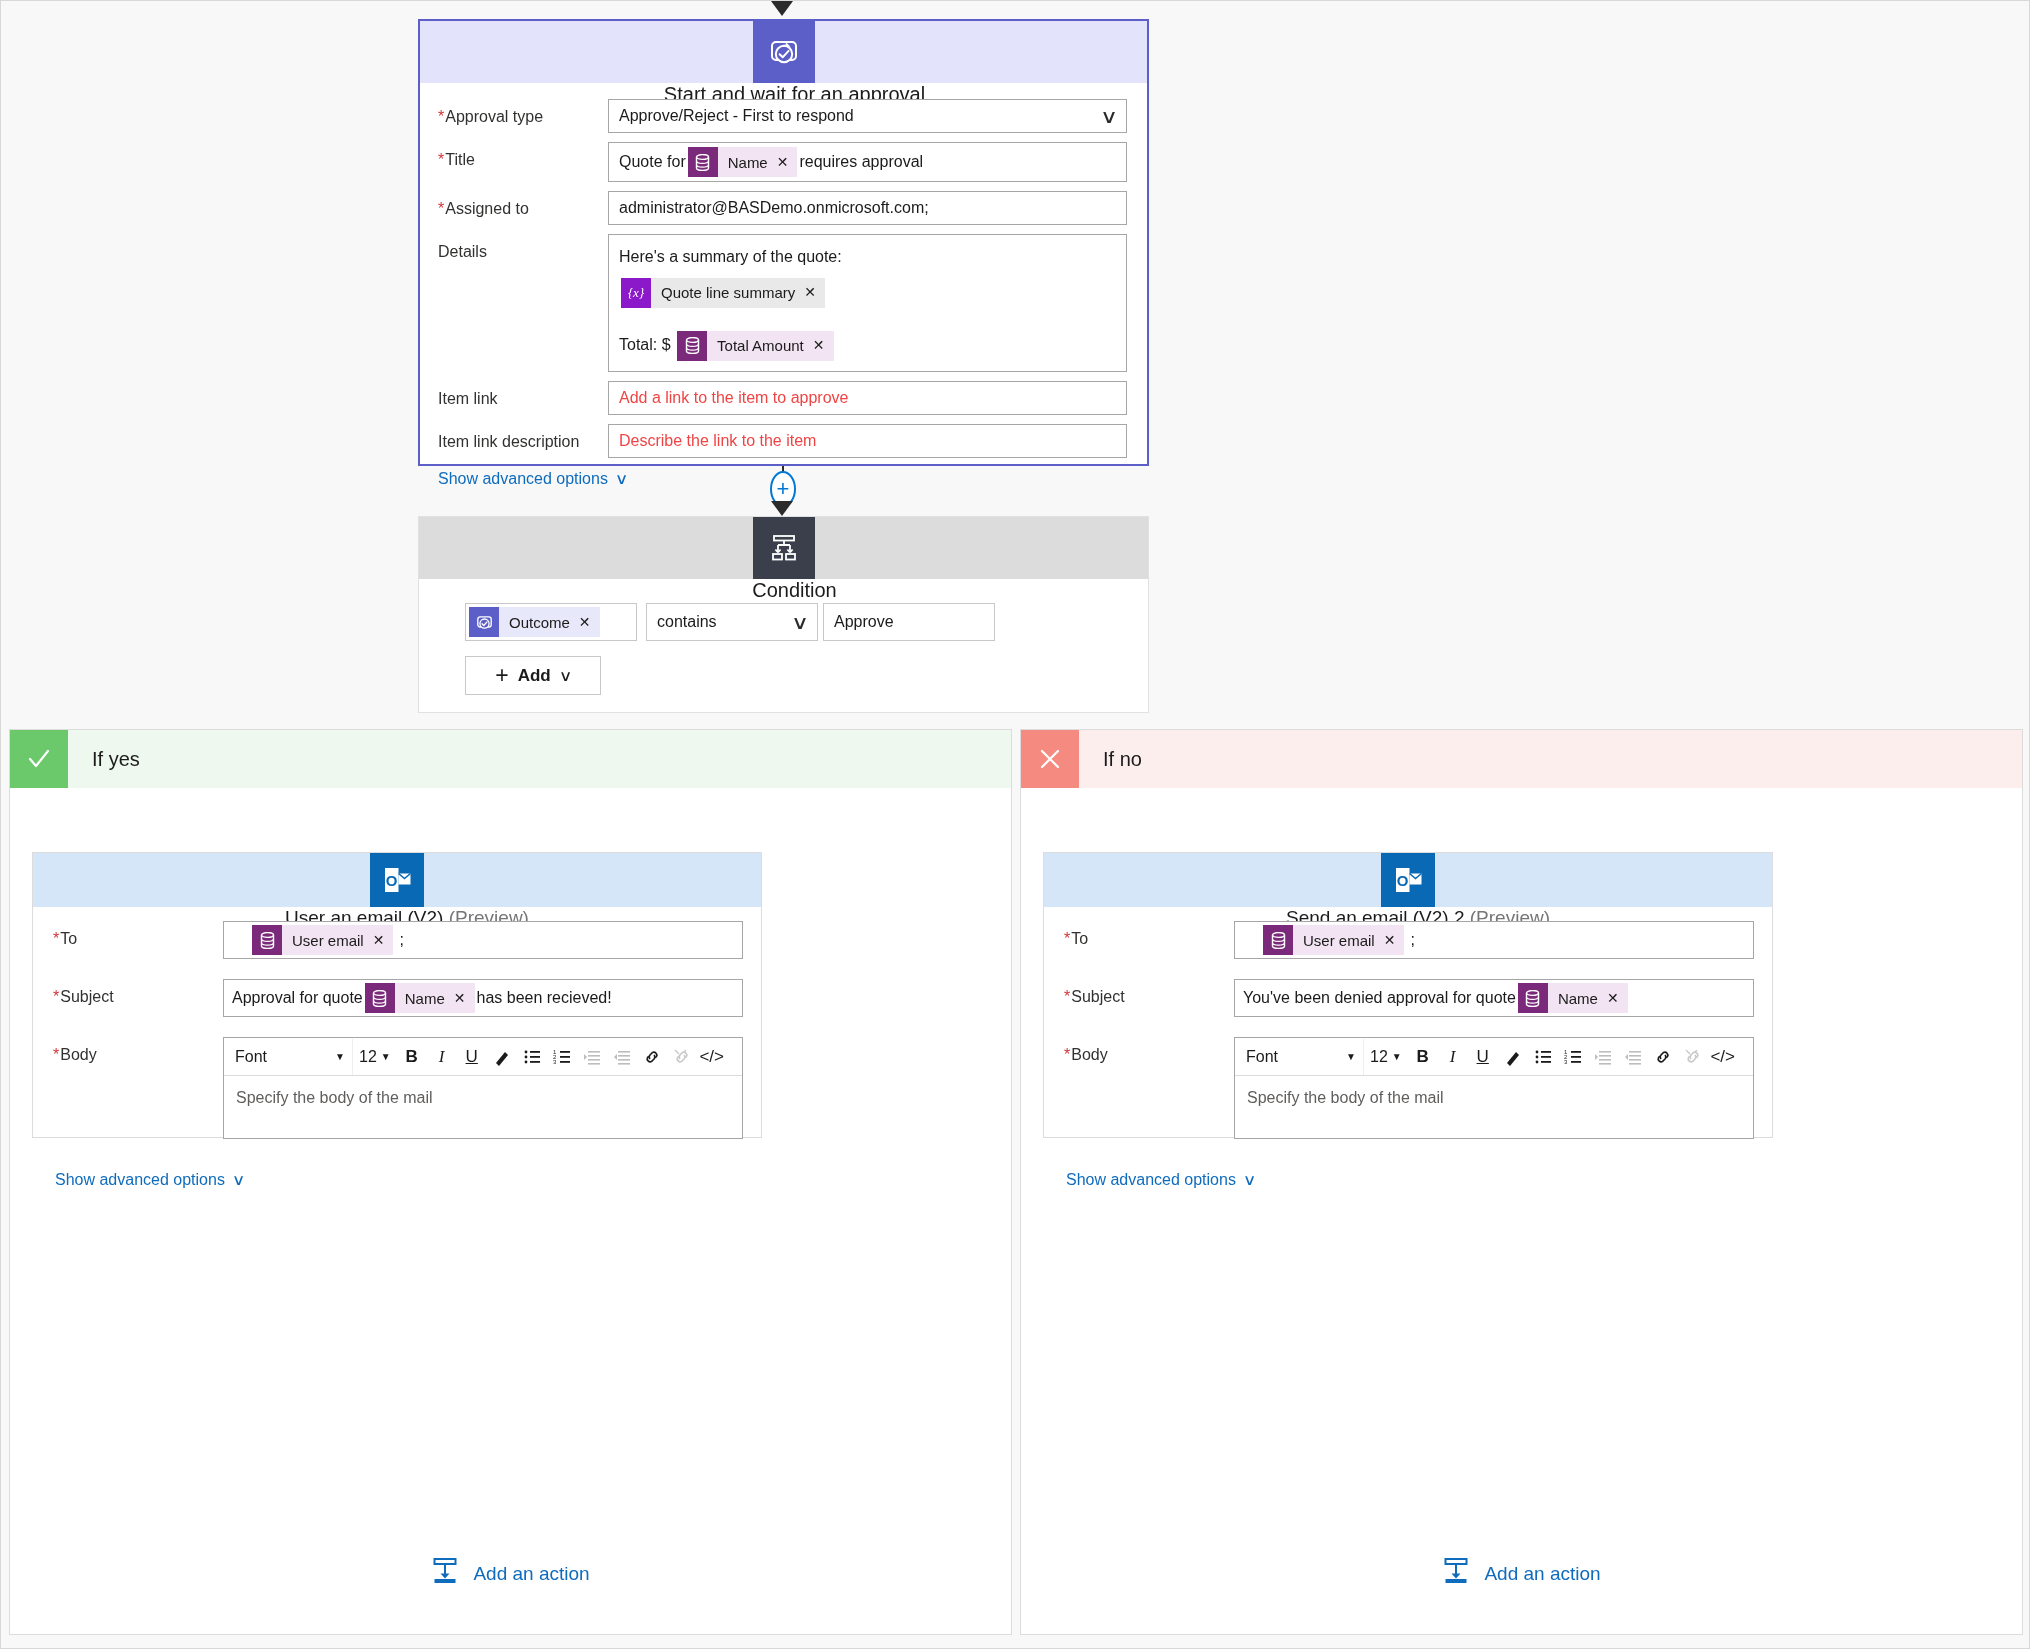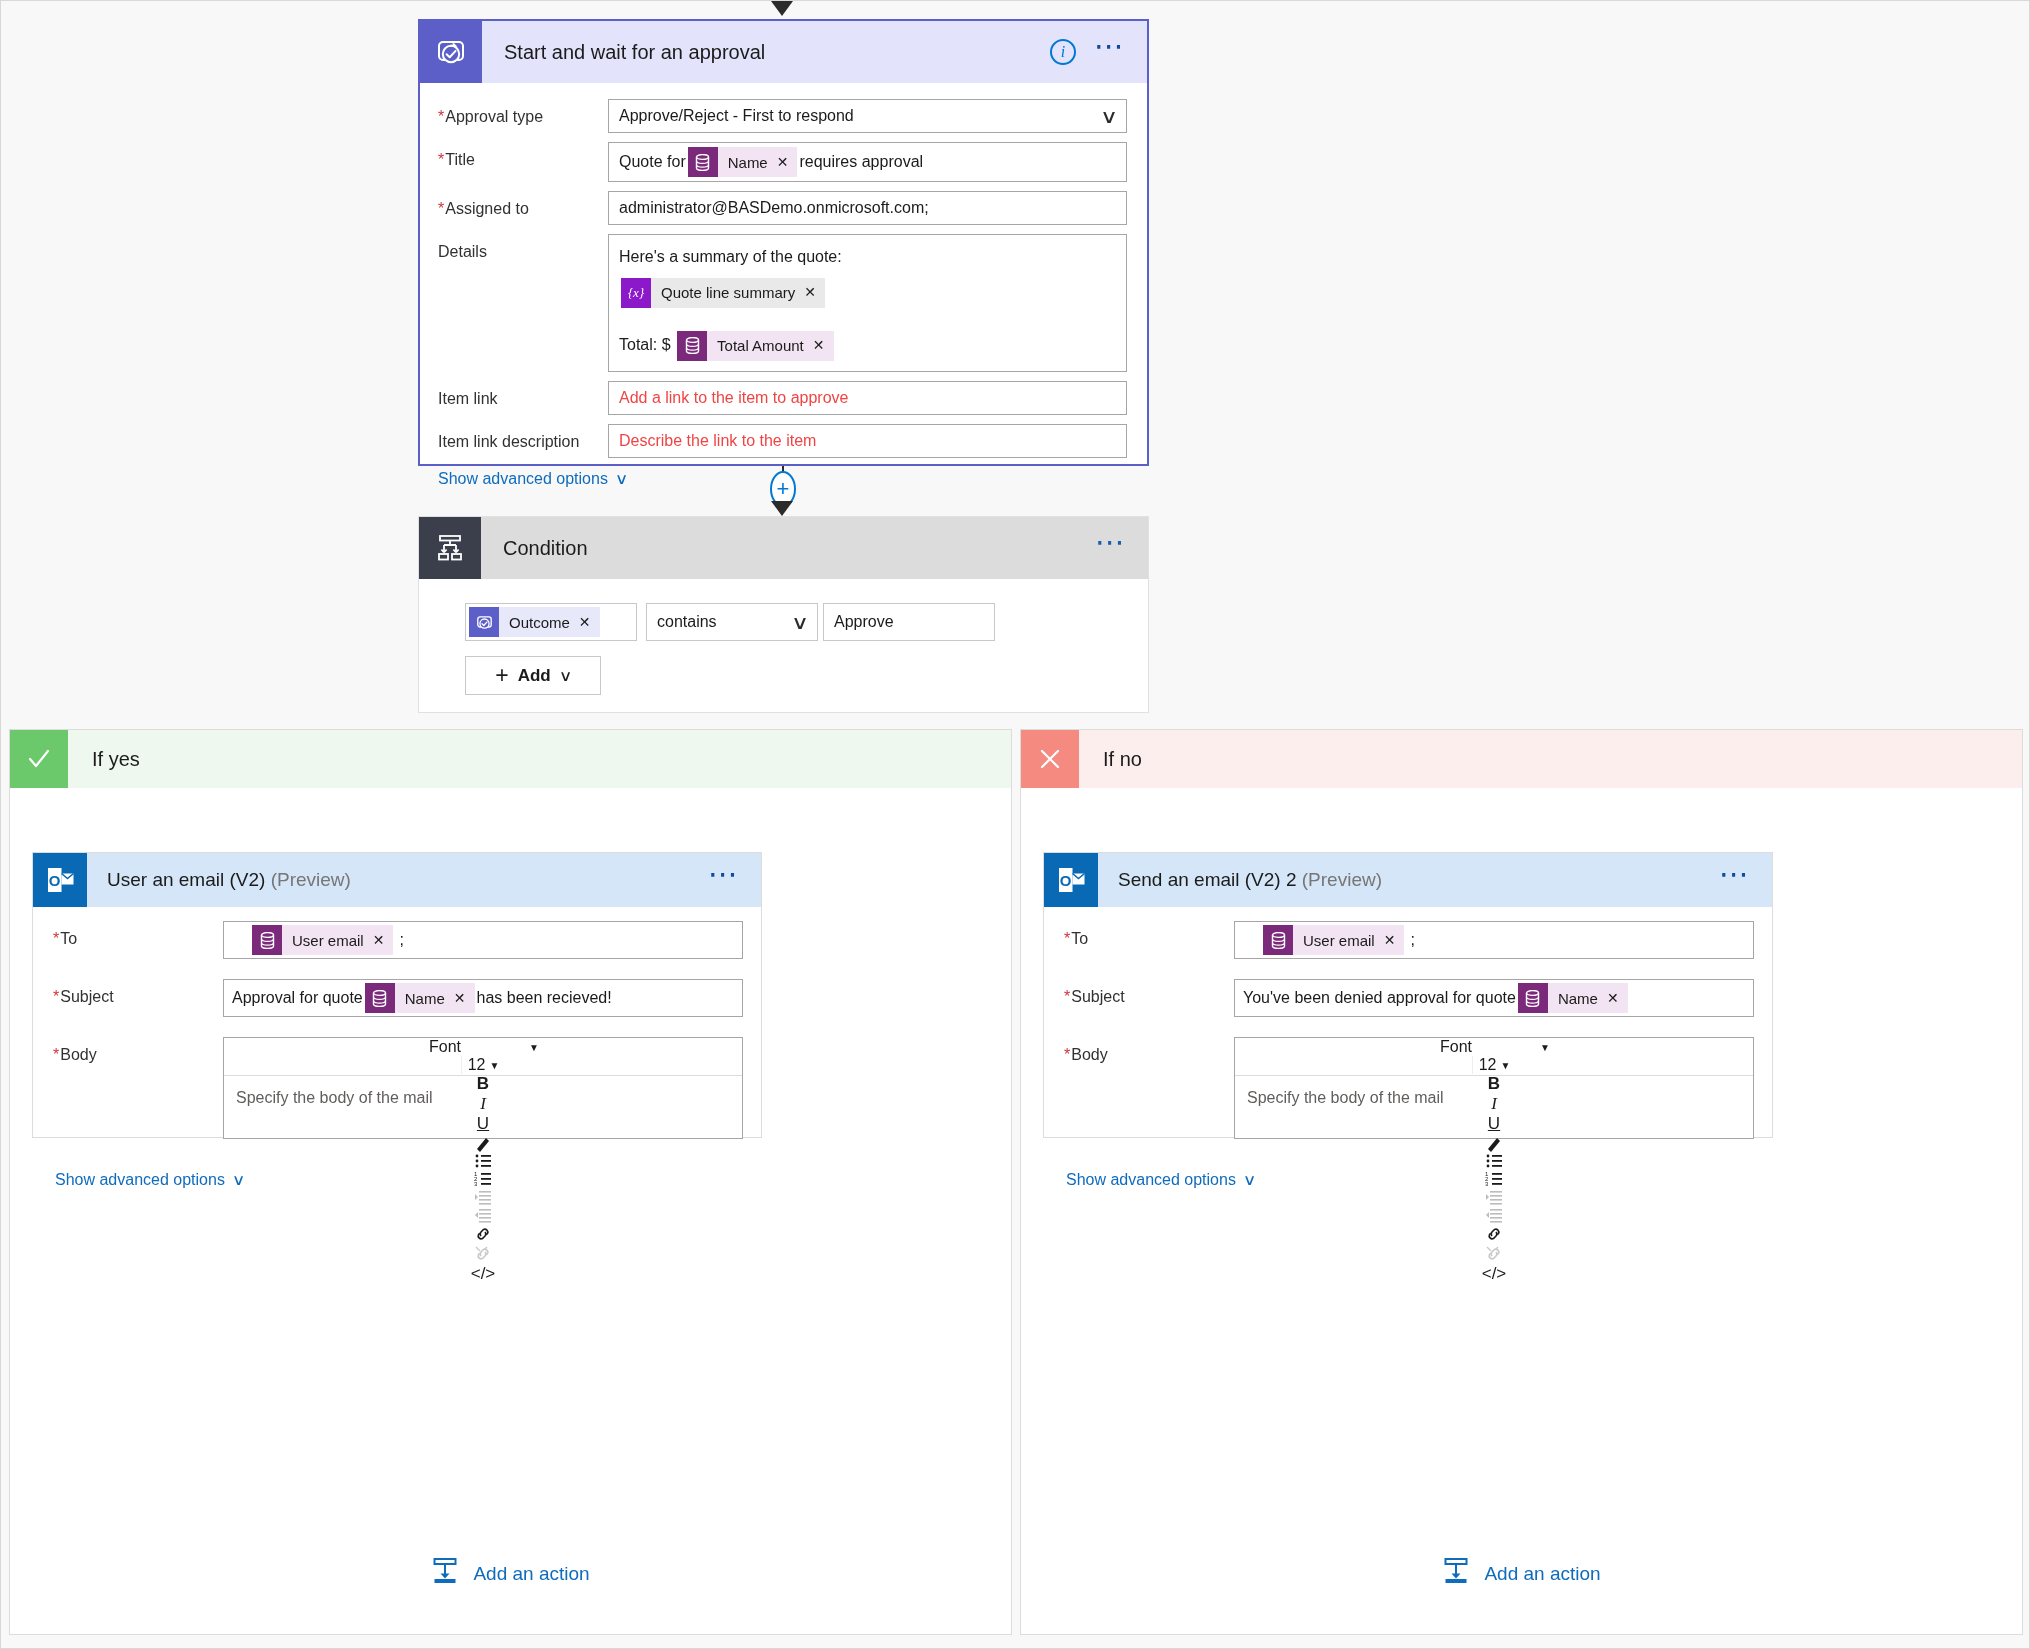--- a/index.html
+++ b/index.html
@@ -45,20 +45,21 @@
 
   
   .card {
     position: absolute;
     background: #ffffff;
   }
   .card-head {
     display: flex;
     align-items: center;
     height: 62px;
+    flex-direction: column;
   }
   .card-icon {
     width: 62px; height: 62px;
     flex: 0 0 62px;
     display: flex; align-items: center; justify-content: center;
   }
   .card-title {
     flex: 1 1 auto;
     font-size: 20px;
     color: #1b1b1b;
@@ -303,21 +304,20 @@
     font-size: 16px; color: #1b1b1b;
   }
 
   
   .rte { flex: 1 1 auto; border: 1px solid #a6a6a6; background: #fff; }
   .rte-bar {
     display: flex; align-items: center;
     height: 38px;
     border-bottom: 1px solid #dcdcdc;
     padding: 0 2px;
-    flex-direction: column;
   }
   .rte-font {
     display: flex; align-items: center; justify-content: space-between;
     width: 126px; height: 36px;
     padding: 0 7px 0 9px;
     font-size: 16px; color: #1b1b1b;
   }
   .rte-size {
     display: flex; align-items: center; gap: 4px;
     height: 36px; padding: 0 6px;

